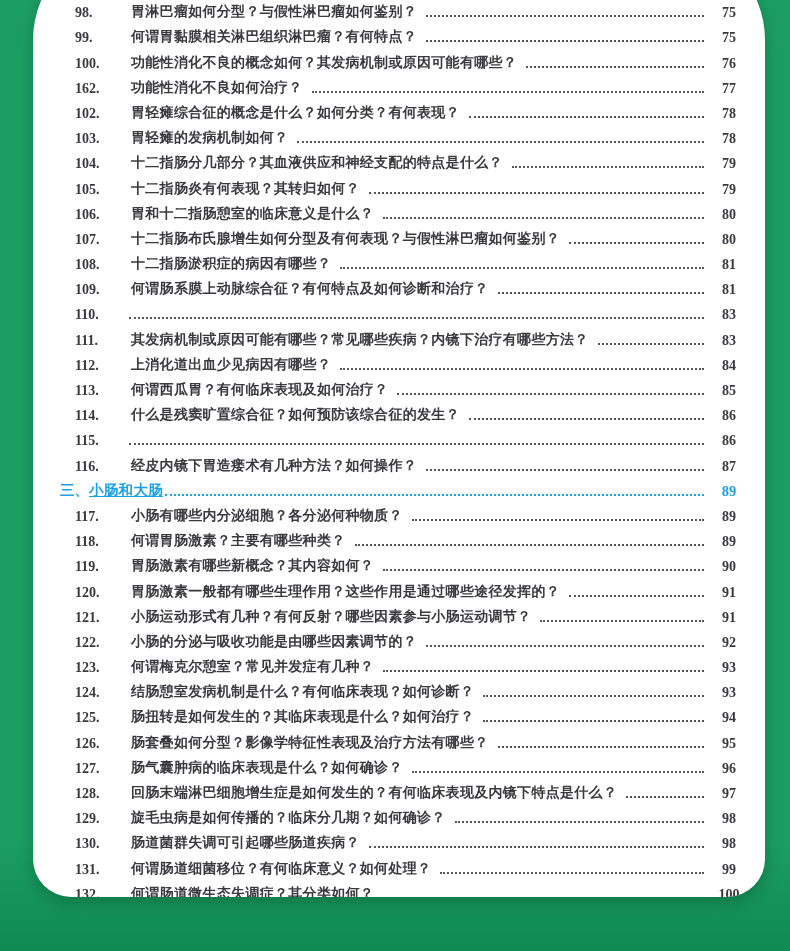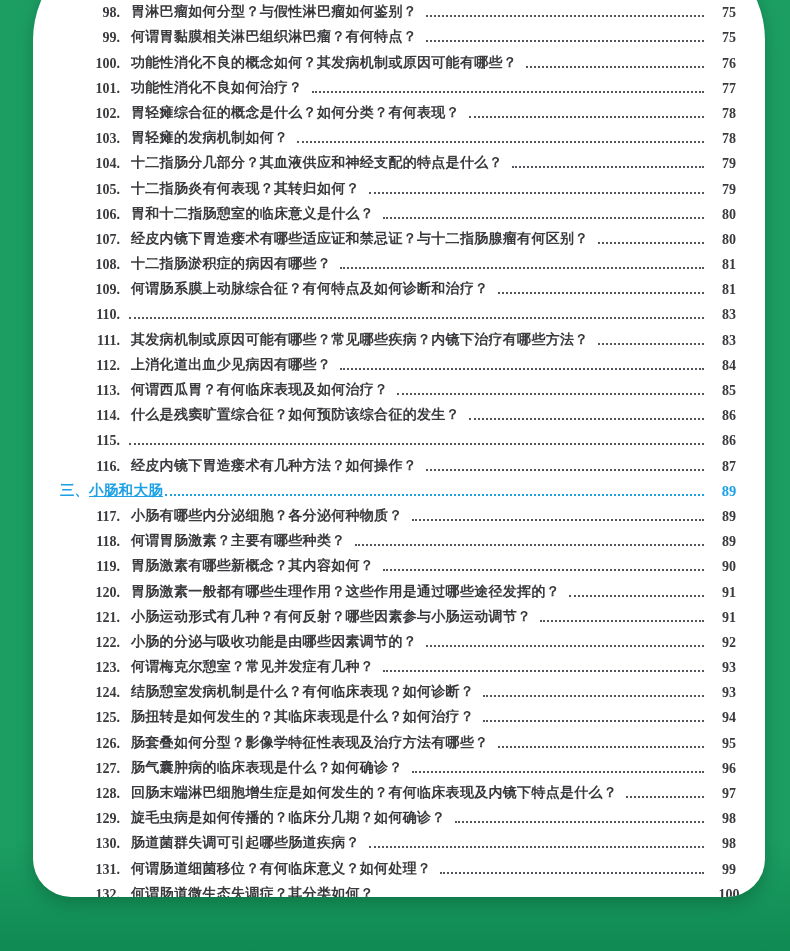--- a/index.html
+++ b/index.html
@@ -29,21 +29,20 @@
     padding:0 18px 0 42px;
     box-sizing:border-box;
     color:var(--body-text);
     font-size:14px;
     font-weight:600;
     white-space:nowrap;
   }
   .row .num{
     width:45px;
     flex:0 0 45px;
-    text-align:right;
   }
   .row .txt{
     margin-left:11px;
     flex:0 0 auto;
     letter-spacing:.3px;
   }
   .row .leader{
     flex:1 1 auto;
     border-bottom:2px dotted #55555c;
     margin:0 7px 4px 9px;
@@ -85,21 +84,21 @@
     <span class="leader"></span>
     <span class="pg">75</span>
   </div>
         <div class="row">
     <span class="num">100.</span>
     <span class="txt">功能性消化不良的概念如何？其发病机制或原因可能有哪些？</span>
     <span class="leader"></span>
     <span class="pg">76</span>
   </div>
         <div class="row">
-    <span class="num">101.</span>
+    <span class="num">162.</span>
     <span class="txt">功能性消化不良如何治疗？</span>
     <span class="leader"></span>
     <span class="pg">77</span>
   </div>
         <div class="row">
     <span class="num">102.</span>
     <span class="txt">胃轻瘫综合征的概念是什么？如何分类？有何表现？</span>
     <span class="leader"></span>
     <span class="pg">78</span>
   </div>
@@ -122,21 +121,21 @@
     <span class="pg">79</span>
   </div>
         <div class="row">
     <span class="num">106.</span>
     <span class="txt">胃和十二指肠憩室的临床意义是什么？</span>
     <span class="leader"></span>
     <span class="pg">80</span>
   </div>
         <div class="row">
     <span class="num">107.</span>
-    <span class="txt">经皮内镜下胃造瘘术有哪些适应证和禁忌证？与十二指肠腺瘤有何区别？</span>
+    <span class="txt">十二指肠布氏腺增生如何分型及有何表现？与假性淋巴瘤如何鉴别？</span>
     <span class="leader"></span>
     <span class="pg">80</span>
   </div>
         <div class="row">
     <span class="num">108.</span>
     <span class="txt">十二指肠淤积症的病因有哪些？</span>
     <span class="leader"></span>
     <span class="pg">81</span>
   </div>
         <div class="row">

